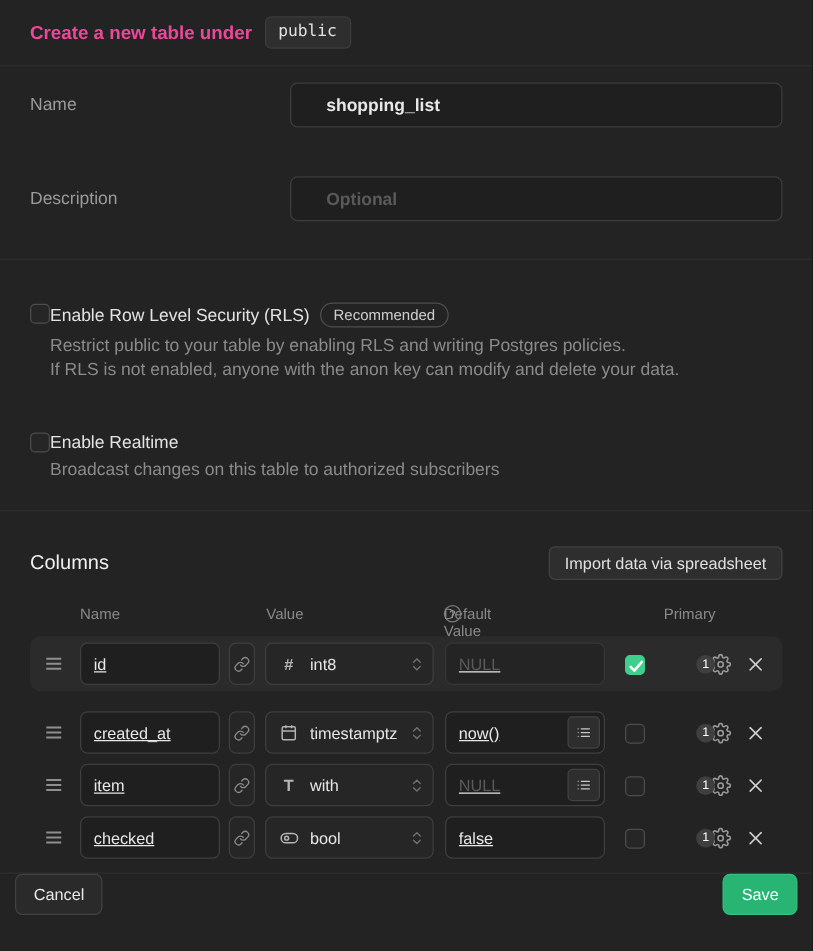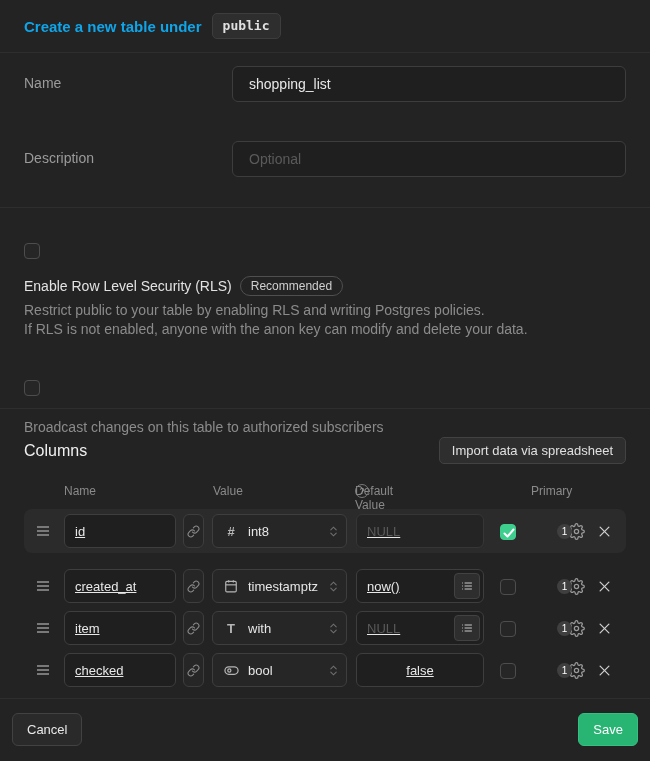--- a/index.html
+++ b/index.html
@@ -5,36 +5,36 @@
   * { box-sizing: border-box; margin: 0; padding: 0; }
   html,body { background:#161616; }
   body { font-family:"Liberation Sans","DejaVu Sans",sans-serif; }
   .panel {
     width:650px; height:761px; background:#232323; color:#e8e8e8;
     overflow:hidden; position:relative; font-size:14px;
   }
   
   .hdr { height:53px; display:flex; align-items:center; padding:0 24px; gap:10px;
          border-bottom:1px solid #2e2e2e; }
-  .hdr-title { font-size:15px; font-weight:600; color:#0ea5e9;text-align:right; }
+  .hdr-title { font-size:15px; font-weight:600; color:#ec4899;text-align:right; }
   .schema-badge { font-family:"DejaVu Sans Mono","Liberation Mono",monospace;
     font-size:13px; color:#e0e0e0; background:#2e2e2e; border:1px solid #3d3d3d;
-    border-radius:5px; padding:4px 10px; line-height:1.2;font-weight:bold; }
+    border-radius:5px; padding:4px 10px; line-height:1.2; }
   
   .sec-form { padding:13px 24px 30px; border-bottom:1px solid #2e2e2e; }
   .frow { display:flex; align-items:flex-start; }
   .frow + .frow { margin-top:39px; }
   .flabel { width:208px; padding-top:9px; color:#9b9b9b; font-size:14px; }
   .finput { flex:1; height:36px; background:#1f1f1f; border:1px solid #3d3d3d;
-    border-radius:6px; color:#e8e8e8; font-size:14px; padding:0 16px; outline:none;
-    font-family:inherit; }
+    border-radius:6px; color:#e8e8e8; font-size:14px; padding:0 28px; outline:none;
+    font-family:inherit;font-weight:bold; }
   .finput::placeholder { color:#5a5a5a; }
   
   .sec-toggles { padding:34px 24px 0; height:201px; border-bottom:1px solid #2e2e2e; }
-  .toggle-block { display:flex; gap:17px;flex-direction:column; }
+  .toggle-block { display:flex; gap:0; }
   .toggle-block + .toggle-block { margin-top:40px; }
   .checkbox { width:16px; height:16px; border:1px solid #4d4d4d; border-radius:4px;
     background:#262626; flex:0 0 auto; margin-top:1px; cursor:pointer; position:relative; }
   .checkbox.checked { background:#3ecf8e; border-color:#3ecf8e; }
   .checkbox.checked svg { position:absolute; left:2px; top:3px; }
   .toggle-text .tlabel { color:#e3e3e3; font-size:14px; display:flex; align-items:center; gap:8px; }
   .pill { border:1px solid #4f4f4f; border-radius:999px; padding:2px 10px;
     font-size:12px; color:#cfcfcf; }
   .tdesc { color:#8b8b8b; font-size:14px; line-height:19px; margin-top:5px; }
   
@@ -75,21 +75,21 @@
     align-items:center; justify-content:center; color:#c9c9c9; cursor:pointer; }
   .cprimary { width:16px; }
   .row-actions { margin-left:auto; display:flex; align-items:center; gap:12px; }
   .gear-wrap { position:relative; display:flex; align-items:center; cursor:pointer; }
   .count-badge { width:15px; height:15px; background:#3f3f3f; border-radius:50%;
     color:#fff; font-size:10px; display:flex; align-items:center; justify-content:center;
     margin-right:-4px; z-index:2; }
   .gear { color:#9a9a9a; display:flex; }
   .xbtn { color:#cfcfcf; display:flex; cursor:pointer; }
   
-  .ftr { height:60px; display:flex; align-items:center; justify-content:space-between;
+  .ftr { height:60px; display:flex; align-items:flex-start; justify-content:space-between;
     padding:0 12px; }
   .btn { font-size:13px; border-radius:6px; padding:8px 14px; cursor:pointer;
     font-family:inherit; }
   .btn-cancel { background:#2a2a2a; border:1px solid #424242; color:#e8e8e8; }
   .btn-save { background:#28b574; border:1px solid #34c082; color:#ffffff; }
 </style>
 </head>
 <body>
 
 <div class="panel">
@@ -120,20 +120,23 @@
         </div>
         <div class="tdesc">
           <div>Restrict public to your table by enabling RLS and writing Postgres policies.</div>
           <div>If RLS is not enabled, anyone with the anon key can modify and delete your data.</div>
         </div>
       </div>
     </div>
     <div class="toggle-block">
       <div class="checkbox"></div>
       <div class="toggle-text">
+        <div class="tlabel">
+          <span>Enable Realtime</span>
+        </div>
         <div class="tdesc">
           <div>Broadcast changes on this table to authorized subscribers</div>
         </div>
       </div>
     </div>
   </div>
 
   <div class="sec-columns">
     <div class="col-head">
       <div class="col-title">Columns</div>
@@ -358,21 +361,21 @@
             </span>
             <span>bool</span>
             <span class="chev">
               <svg width="13" height="13" viewBox="0 0 24 24" fill="none" stroke="currentColor" stroke-width="2" stroke-linecap="round">
                   <path d="M7 9l5-5 5 5"></path>
                   <path d="M7 15l5 5 5-5"></path>
                 </svg>
             </span>
           </div>
           <div class="cdefault">
-            <input class="cell-input" type="text" style="padding-right: 10px; text-align: center;" value="false">
+            <input class="cell-input" type="text" style="padding-right: 10px;" value="false">
           </div>
           <div class="checkbox cprimary"></div>
           <div class="row-actions">
             <span class="gear-wrap">
               <span class="count-badge">1</span>
               <span class="gear">
                 <svg width="17" height="17" viewBox="0 0 24 24" fill="none" stroke="currentColor" stroke-width="1.8">
                     <circle cx="12" cy="12" r="3"></circle>
                     <path d="M19.4 15a1.65 1.65 0 0 0 .33 1.82l.06.06a2 2 0 1 1-2.83 2.83l-.06-.06a1.65 1.65 0 0 0-1.82-.33 1.65 1.65 0 0 0-1 1.51V21a2 2 0 1 1-4 0v-.09a1.65 1.65 0 0 0-1-1.51 1.65 1.65 0 0 0-1.82.33l-.06.06a2 2 0 1 1-2.83-2.83l.06-.06a1.65 1.65 0 0 0 .33-1.82 1.65 1.65 0 0 0-1.51-1H3a2 2 0 1 1 0-4h.09a1.65 1.65 0 0 0 1.51-1 1.65 1.65 0 0 0-.33-1.82l-.06-.06a2 2 0 1 1 2.83-2.83l.06.06a1.65 1.65 0 0 0 1.82.33h0a1.65 1.65 0 0 0 1-1.51V3a2 2 0 1 1 4 0v.09a1.65 1.65 0 0 0 1 1.51h0a1.65 1.65 0 0 0 1.82-.33l.06-.06a2 2 0 1 1 2.83 2.83l-.06.06a1.65 1.65 0 0 0-.33 1.82v0a1.65 1.65 0 0 0 1.51 1H21a2 2 0 1 1 0 4h-.09a1.65 1.65 0 0 0-1.51 1z"></path>
                   </svg>

